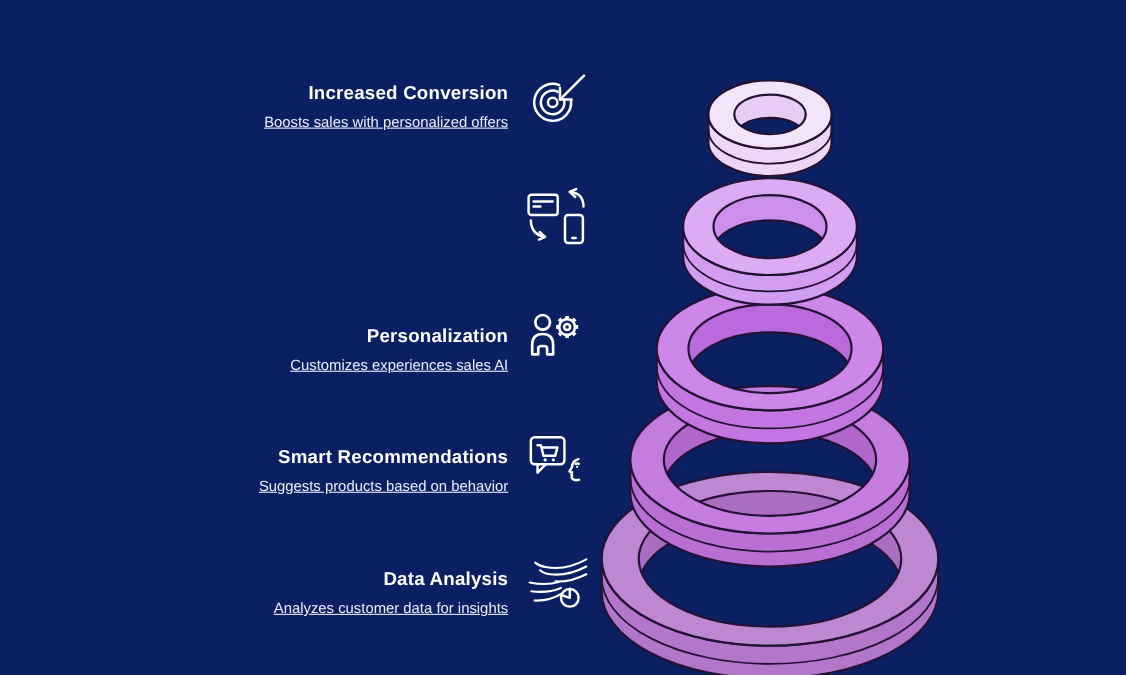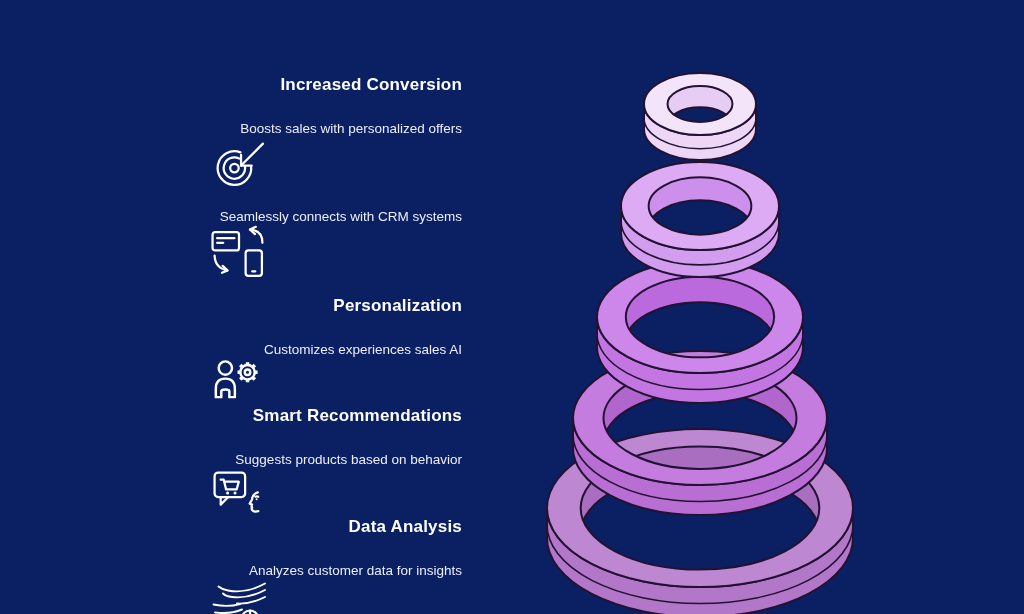--- a/index.html
+++ b/index.html
@@ -13,38 +13,39 @@
   .page-title{
     position:absolute;top:6px;left:0;right:0;
     padding-left:26px;
     text-align:center;
     font-size:17.5px;font-weight:700;
     color:var(--text1,#ffffff);
     letter-spacing:.2px;
   }
   .feature{
     position:absolute;left:0;
-    display:flex;align-items:center;flex-direction:column;
+    display:flex;align-items:flex-start;
   }
   .feature-text{
     width:462px;
     text-align:right;
     padding-top:13px;
   }
   .feature-title{
     font-size:17px;font-weight:700;
     color:var(--text1,#ffffff);
     letter-spacing:.2px;
     line-height:20px;
   }
   .feature-desc{
-    margin-top:26px;
+    margin-top:8px;
     font-size:13.5px;font-weight:400;
     color:var(--text2,#eceefc);
     line-height:16px;
+    text-decoration:underline;
   }
   .feature-icon{
     margin-left:16px;
     width:58px;height:58px;
     flex:0 0 auto;
   }
   .feature-icon svg{display:block;}
   #tower{
     position:absolute;left:0;top:0;
     width:1024px;height:614px;
@@ -130,21 +131,20 @@
         <path d="M 34.4 28.9 A 10.5 10.5 0 1 1 28.6 20.6"></path>
         <circle cx="24" cy="30" r="4.2"></circle>
         <path d="M 52 6 L 30.5 27.5"></path>
         <path d="M 30.5 17 L 30.5 27.5 L 41 27.5"></path>
       </svg>
     </div>
   </div>
 
   <div class="feature" style="top:170px">
     <div class="feature-text">
-      <div class="feature-desc">Seamlessly connects with CRM systems</div>
     </div>
     <div class="feature-icon">
       <svg width="57" height="57" viewBox="0 0 56 56" fill="none" stroke="#ffffff" stroke-width="2.2" stroke-linecap="round" stroke-linejoin="round">
         <rect x="2.5" y="7" width="26" height="18" rx="2.5"></rect>
         <path d="M 7 13 H 24"></path>
         <path d="M 7 17.5 H 13"></path>
         <rect x="35" y="25" width="16" height="25" rx="2.8"></rect>
         <path d="M 41.5 45.5 H 44.5"></path>
         <path d="M 51.5 17.5 Q 51.5 5.5 39.5 4.5"></path>
         <path d="M 45 1.8 L 39.2 4.4 L 44.2 8.9"></path>

